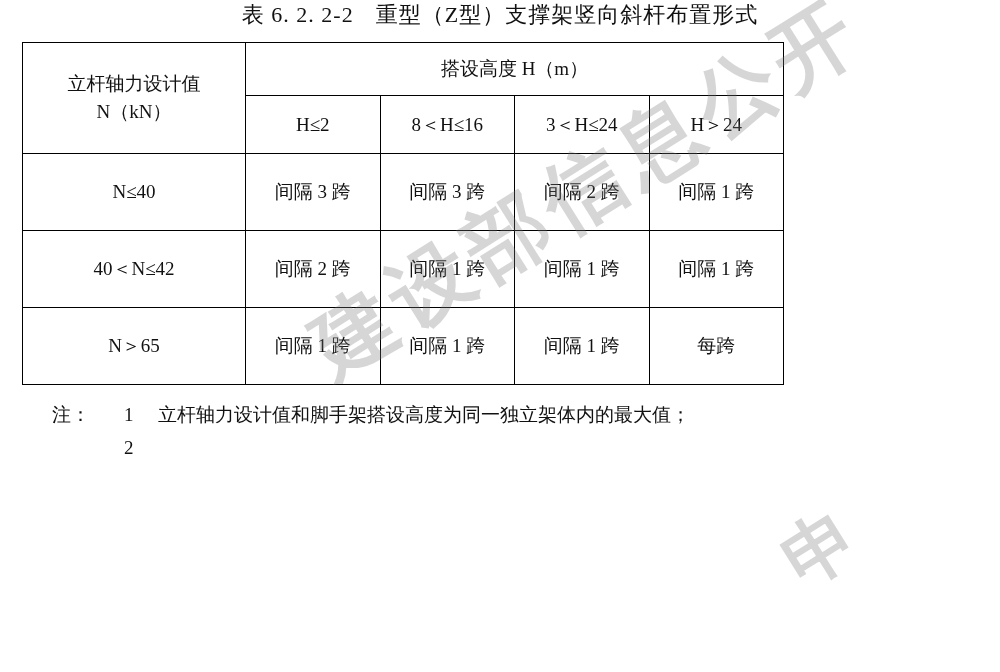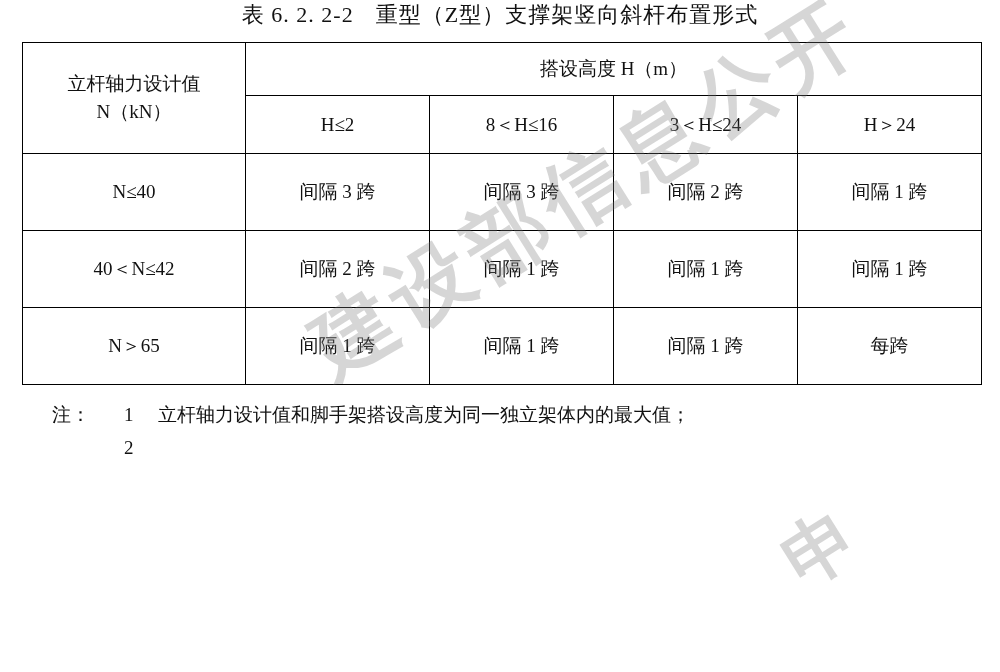--- a/index.html
+++ b/index.html
@@ -75,21 +75,21 @@
   }
 
   
   .table-wrap {
     margin: 0 22px;
     position: relative;
     z-index: 2;
   }
   table.main {
     border-collapse: collapse;
-    width: 960px;
+    width: 762px;
     table-layout: fixed;
     background: transparent;
   }
   table.main td {
     border: 1px solid #000;
     text-align: center;
     vertical-align: middle;
     font-size: 19px;
     padding: 0;
     height: 76px;

